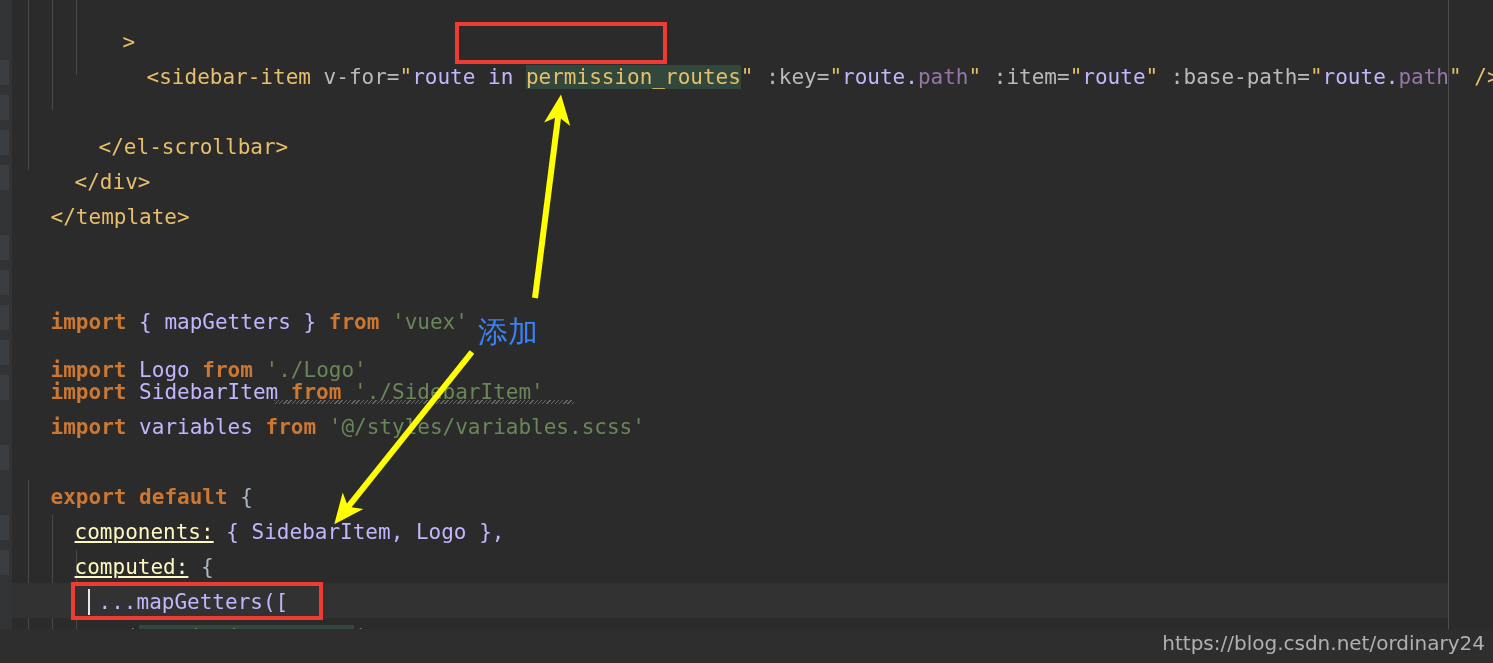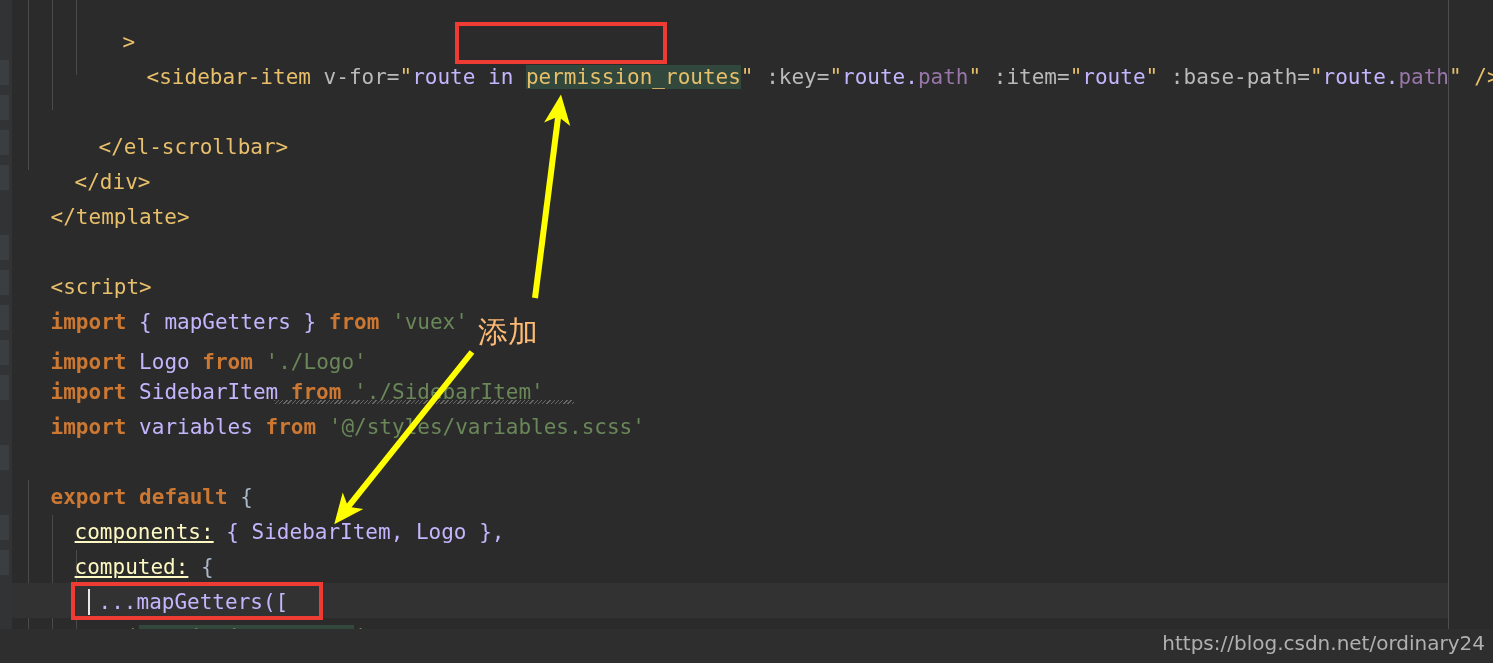--- a/index.html
+++ b/index.html
@@ -106,21 +106,21 @@
 
   
   .redbox {
     position: absolute;
     border: 4px solid #ee3b33;
     box-sizing: border-box;
     pointer-events: none;
   }
   .annot-text {
     position: absolute;
-    color: #fdba74;
+    color: #3b82f6;
     font-family: "DejaVu Sans", "Liberation Sans", sans-serif;
     font-size: 30px;
     line-height: 34px;
     white-space: nowrap;
   }
   .arrow-svg {
     position: absolute;
     pointer-events: none;
     overflow: visible;
   }
@@ -198,29 +198,26 @@
   </div>
 
   <div class="code-line" style="top:130px; left:24px;text-align:right;">
     <span class="t-tag">&lt;/div&gt;</span>
   </div>
 
   <div class="code-line" style="top:165px; left:0px;">
     <span class="t-tag">&lt;/template&gt;</span>
   </div>
 
-  <div class="code-line" style="top:235px; left:0px;">
-    <span class="t-tag">&lt;script&gt;</span>
-  </div>
 
   <div class="code-line" style="top:270px; left:0px;">
     <span class="t-kw">import</span><span class="t-plain"> </span><span class="t-blue">{ mapGetters }</span><span class="t-plain"> </span><span class="t-kw">from</span><span class="t-plain"> </span><span class="t-str">'vuex'</span>
   </div>
 
-  <div class="code-line" style="top:310px; left:0px;">
+  <div class="code-line" style="top:318px; left:0px;">
     <span class="t-kw">import</span><span class="t-plain"> </span><span class="t-blue">Logo</span><span class="t-plain"> </span><span class="t-kw">from</span><span class="t-plain"> </span><span class="t-str">'./Logo'</span>
   </div>
 
   <div class="code-line" style="top:340px; left:0px;">
     <span class="t-kw">import</span><span class="t-plain"> </span><span class="t-blue">SidebarItem</span><span class="t-plain"> </span><span class="t-kw">from</span><span class="t-plain"> </span><span class="t-str">'./SidebarItem'</span>
   </div>
 
   <div class="code-line" style="top:375px; left:0px;">
     <span class="t-kw">import</span><span class="t-plain"> </span><span class="t-blue">variables</span><span class="t-plain"> </span><span class="t-kw">from</span><span class="t-plain"> </span><span class="t-str">'@/styles/variables.scss'</span>
   </div>

